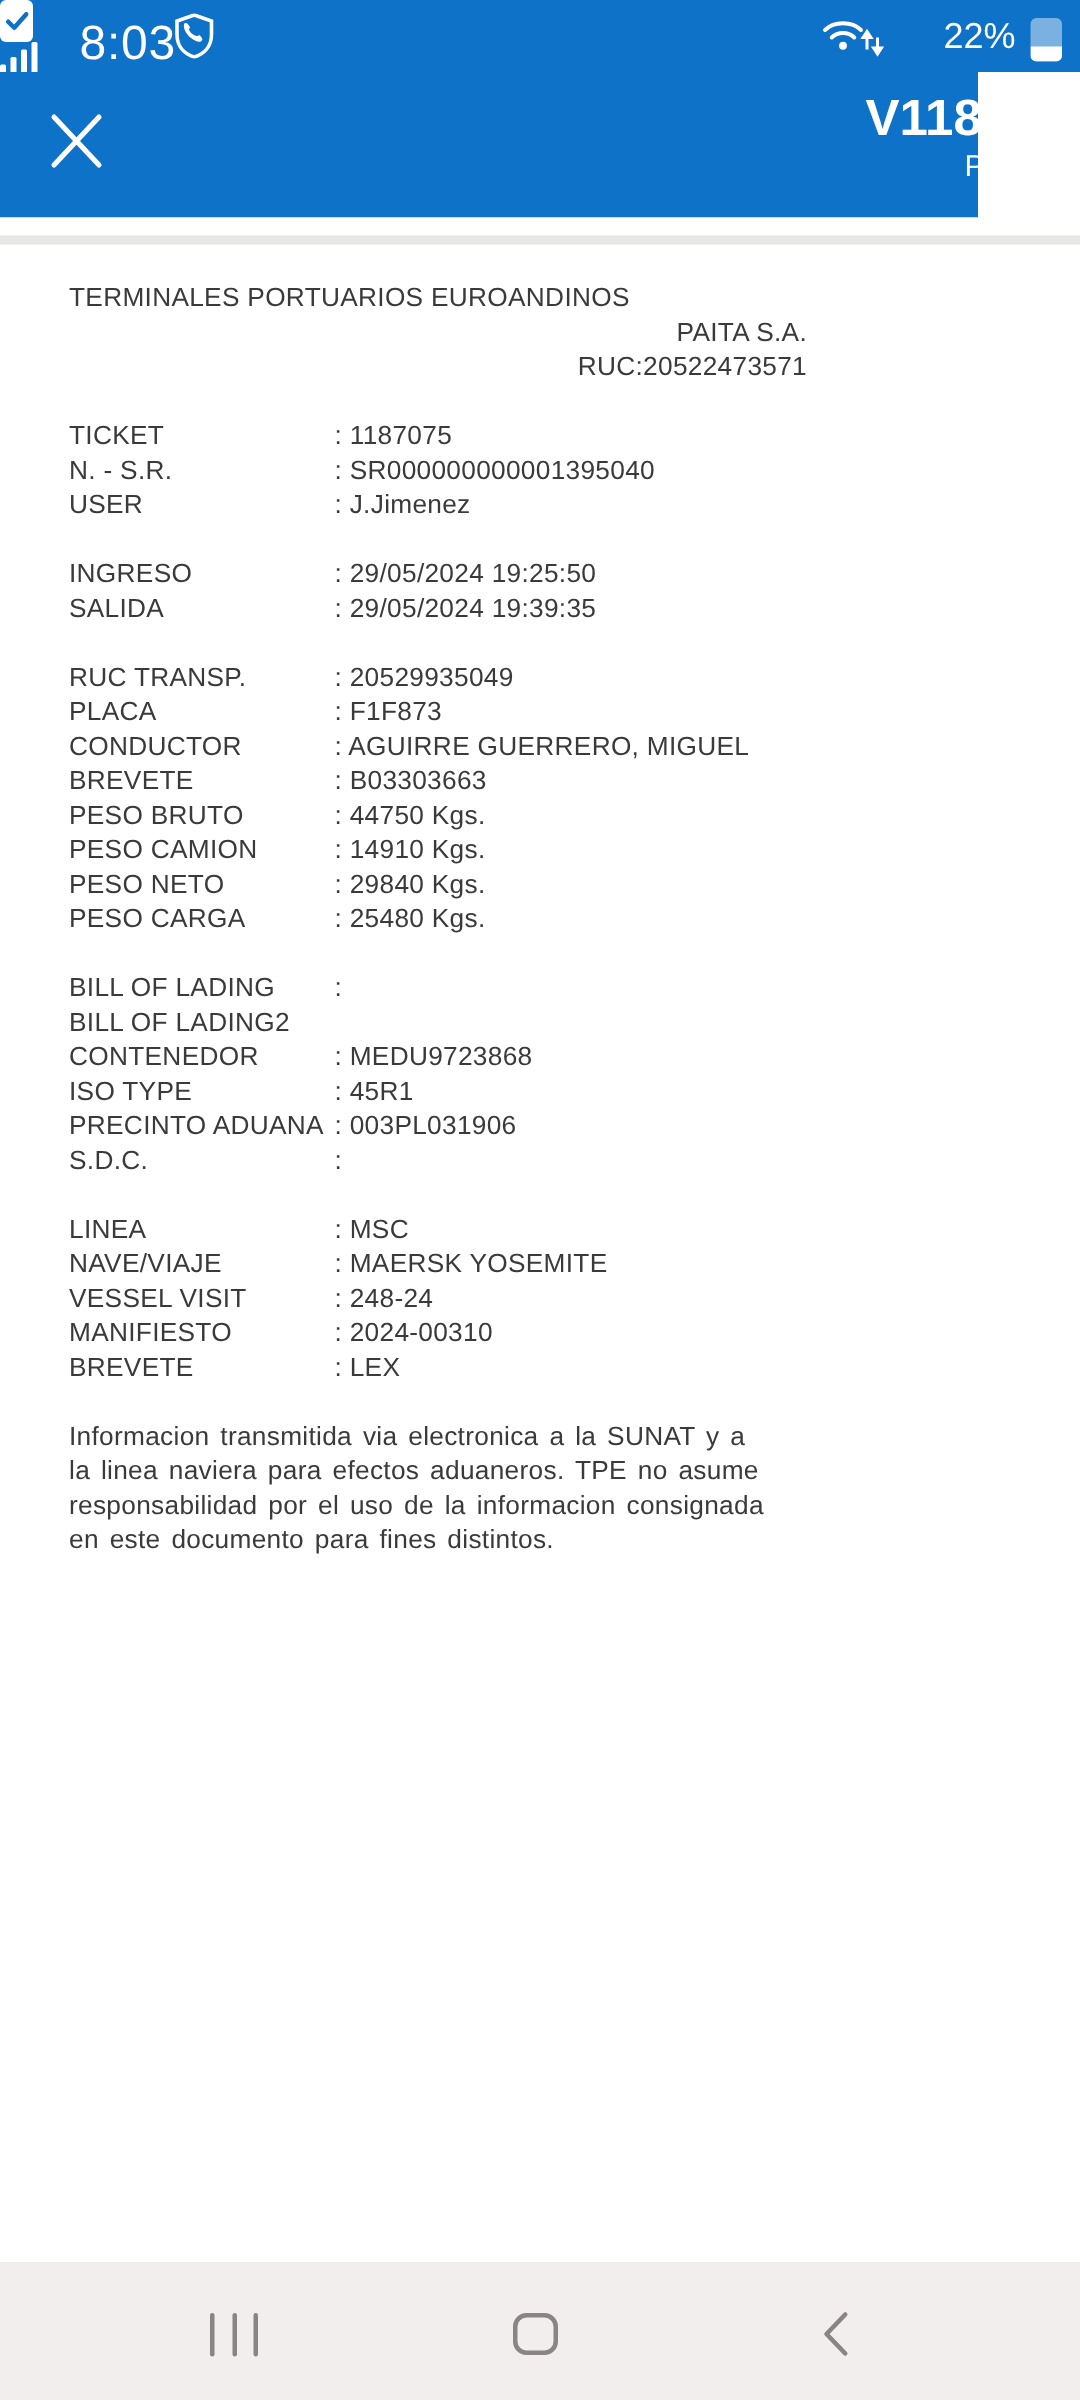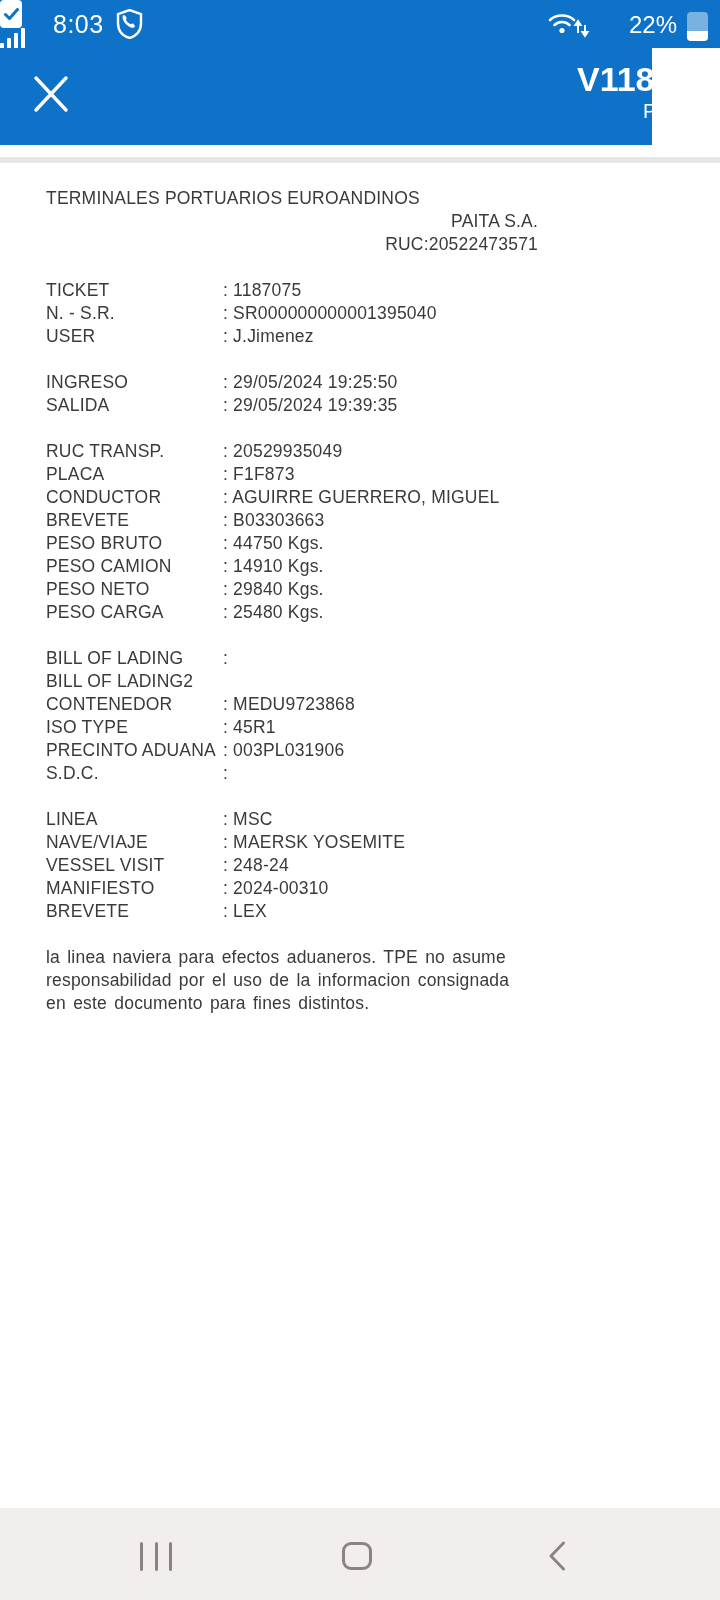--- a/index.html
+++ b/index.html
@@ -12,21 +12,21 @@
     font-family:"Liberation Sans", sans-serif;
   }
 
   
   .status-bar {
     position:absolute; left:0; top:0; width:720px; height:48px;
     background:#0d72c8; color:#ffffff;
   }
   .sb-time {
     position:absolute; left:53px; top:10px;
-    font-size:25px; font-weight:400; letter-spacing:0.5px;
+    font-size:32px; font-weight:400; letter-spacing:0.5px;
   }
   .sb-icon { position:absolute; }
   .sb-shield { left:116px; top:9px; }
   .sb-check {
     left:146px; top:10px; width:22px; height:28px;
     background:#ffffff; border-radius:4px;
     display:flex; align-items:center; justify-content:center;
   }
   .sb-wifi { left:548px; top:11px; }
   .sb-signal { left:592px; top:13px; display:flex; align-items:flex-end; gap:3px; }
@@ -251,20 +251,21 @@
             <span class="val">: 2024-00310</span>
           </div>
           <div class="doc-row">
             <span class="lbl">BREVETE</span>
             <span class="val">: LEX</span>
           </div>
         </div>
       </div>
 
     <div class="disclaimer" id="disclaimer">
+        <div>Informacion transmitida via electronica a la SUNAT y a</div>
         <div>la linea naviera para efectos aduaneros. TPE no asume</div>
         <div>responsabilidad por el uso de la informacion consignada</div>
         <div>en este documento para fines distintos.</div>
       </div>
   </div>
 </div>
 
 <div class="nav-bar">
   <span class="nav-btn nav-recents">
     <i></i>

